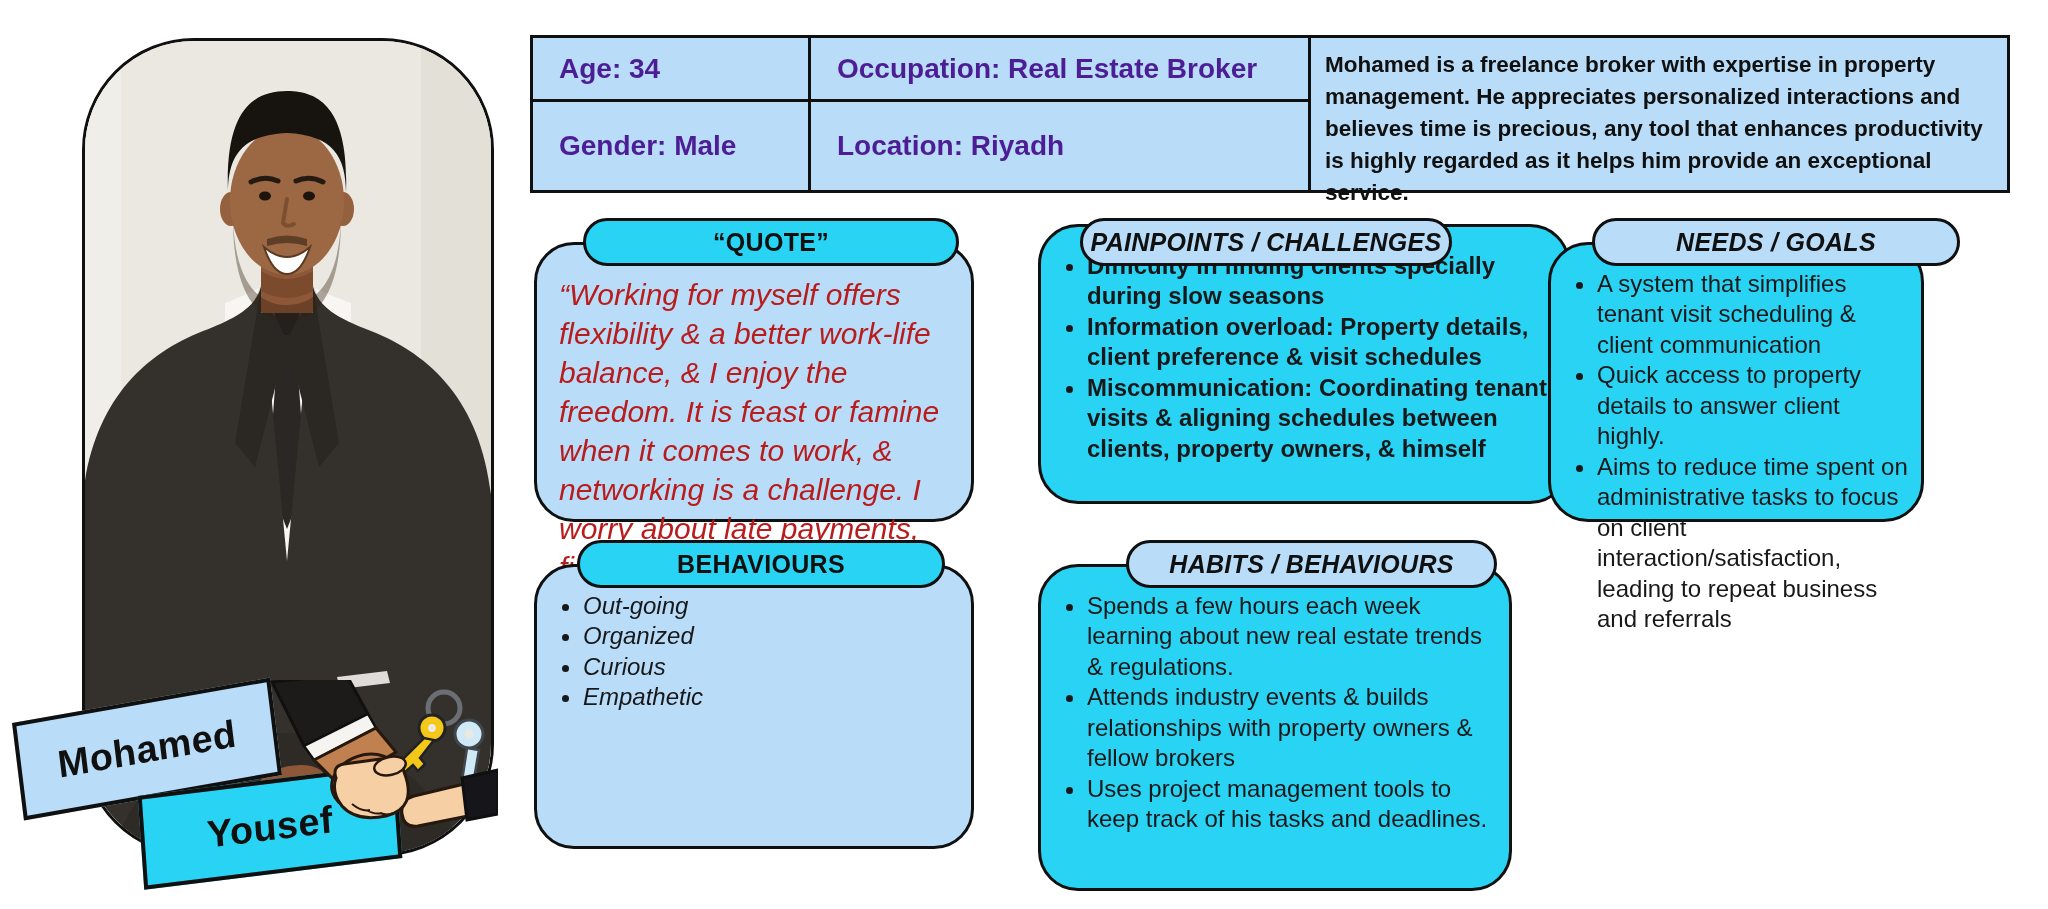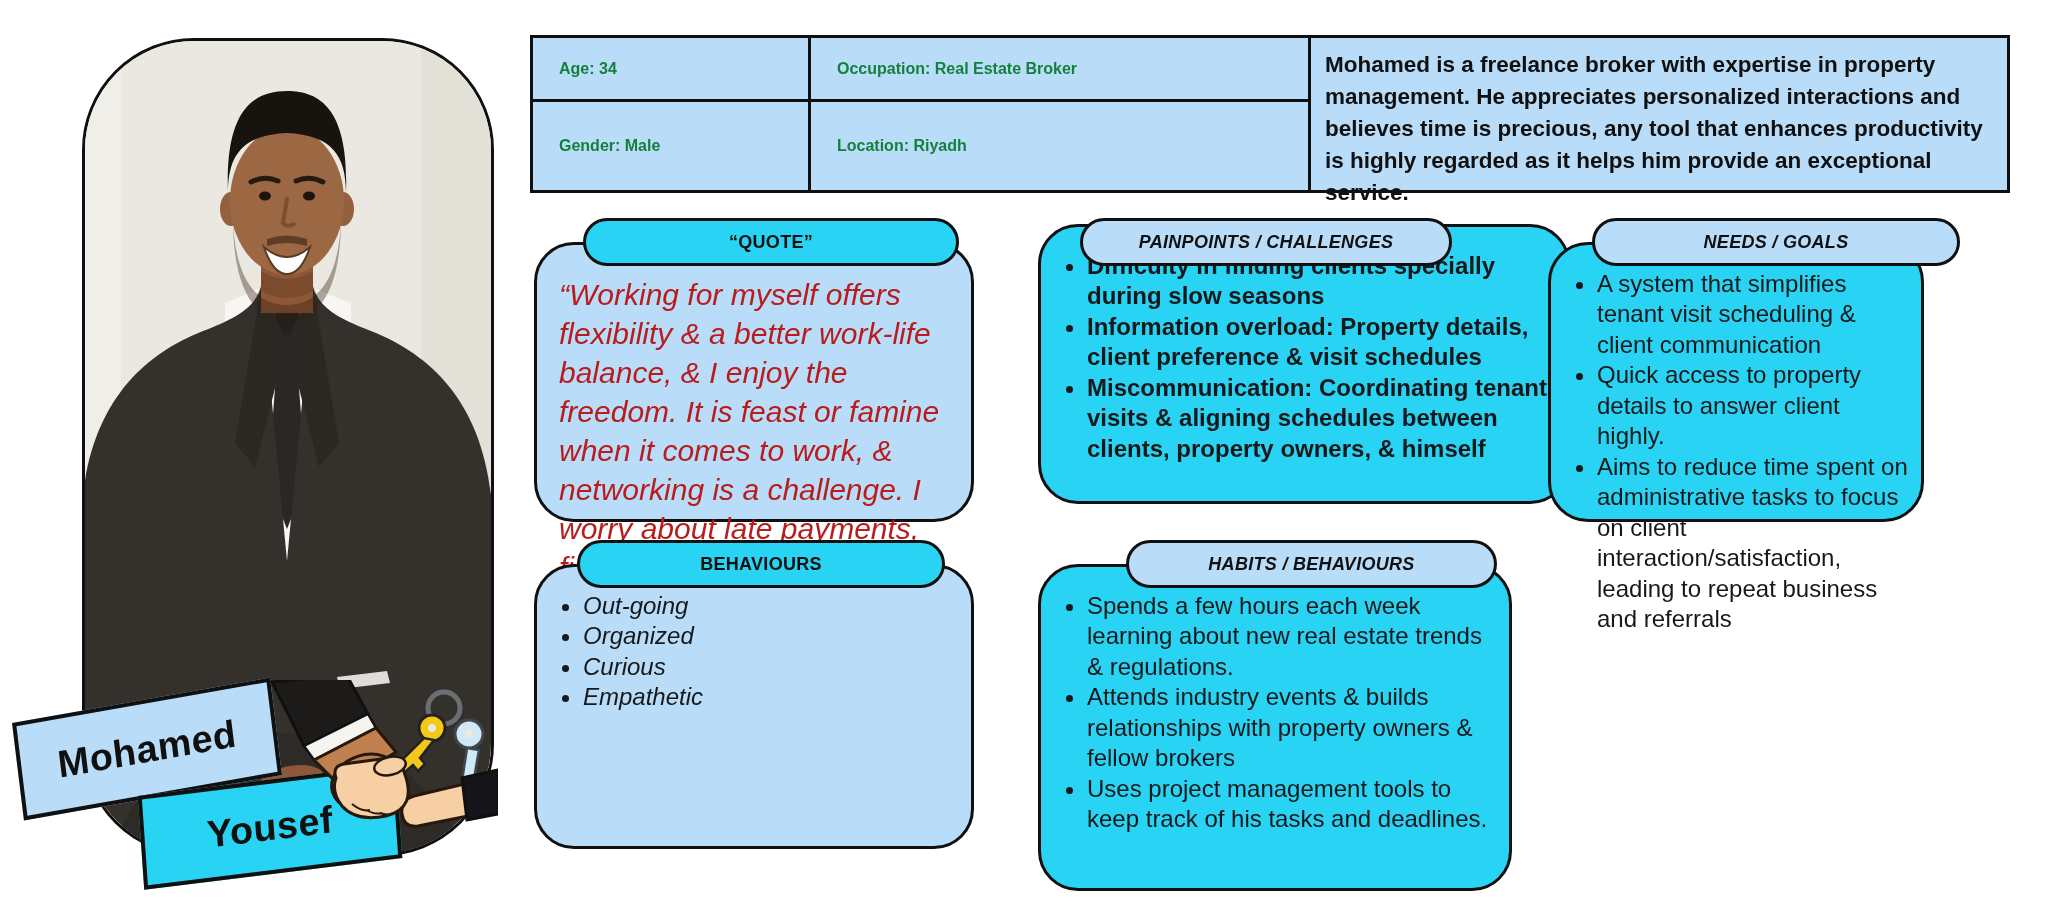--- a/index.html
+++ b/index.html
@@ -16,33 +16,33 @@
   .tag-first{left:16px;top:700px;width:254px;height:90px;background:#b9ddf8;
     transform:rotate(-10deg) skewX(-3deg);z-index:2;}
   .tag-last{left:140px;top:780px;width:252px;height:86px;background:#29d3f3;
     transform:rotate(-7deg) skewX(-3deg);z-index:3;}
   .handshake{position:absolute;left:266px;top:680px;width:232px;height:176px;z-index:4;}
 
   
   .info-table{position:absolute;left:530px;top:35px;width:1480px;height:158px;
     display:grid;grid-template-columns:278px 500px 1fr;grid-template-rows:64px 1fr;
     border:3px solid #101010;background:#b9ddf8;box-sizing:border-box;}
-  .cell{display:flex;align-items:center;padding-left:26px;font-weight:700;font-size:16px;
-    box-sizing:border-box;color:#15803d;}
+  .cell{display:flex;align-items:center;padding-left:26px;font-weight:700;font-size:28px;
+    box-sizing:border-box;color:#4c1d95;}
   .cell-age{border-right:3px solid #101010;border-bottom:3px solid #101010;}
   .cell-occupation{border-right:3px solid #101010;border-bottom:3px solid #101010;}
   .cell-gender{border-right:3px solid #101010;}
   .cell-location{border-right:3px solid #101010;}
   .cell-summary{grid-column:3;grid-row:1 / span 2;display:block;padding:11px 16px 8px 14px;
     font-weight:700;font-size:22.5px;line-height:1.42;color:#101010;}
 
   
   .sec-body{position:absolute;border:3px solid #101010;border-radius:40px;box-sizing:border-box;}
   .sec-pill{position:absolute;height:48px;border:3px solid #101010;border-radius:28px;
-    display:flex;align-items:center;justify-content:center;font-weight:800;font-size:18px;
+    display:flex;align-items:center;justify-content:center;font-weight:800;font-size:25px;
     letter-spacing:0.3px;color:#101010;box-sizing:border-box;z-index:5;}
   .blue{background:#b9ddf8;font-style:italic;}
   .cyan{background:#29d3f3;}
 
   .quote-body{left:534px;top:242px;width:440px;height:280px;}
   .quote-pill{left:583px;top:218px;width:376px;}
   .quote-text{padding:30px 18px 0 22px;font-size:30px;line-height:1.3;color:#b91c1c;}
 
   .pain-body{left:1038px;top:224px;width:532px;height:280px;font-weight:bold;}
   .pain-pill{left:1080px;top:218px;width:372px;}

